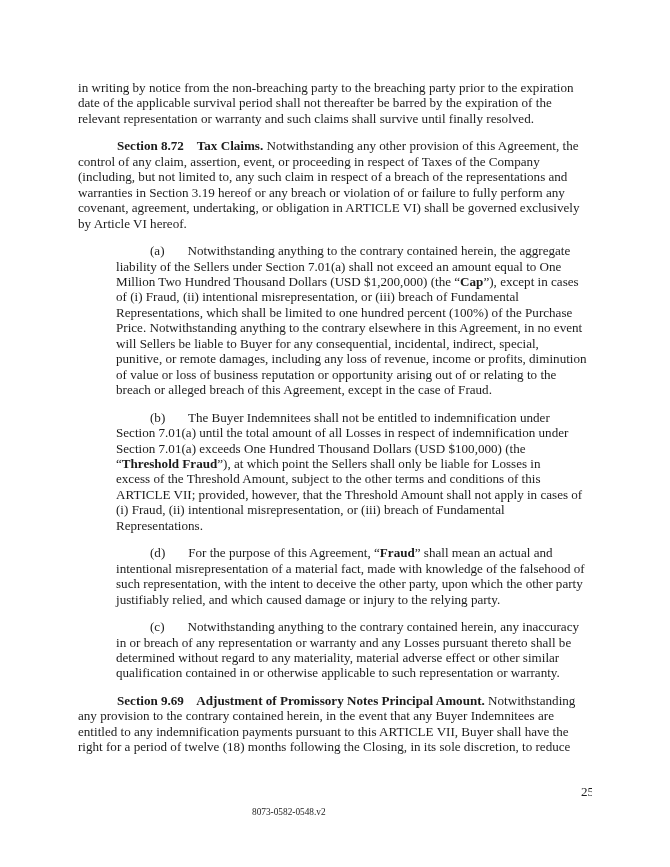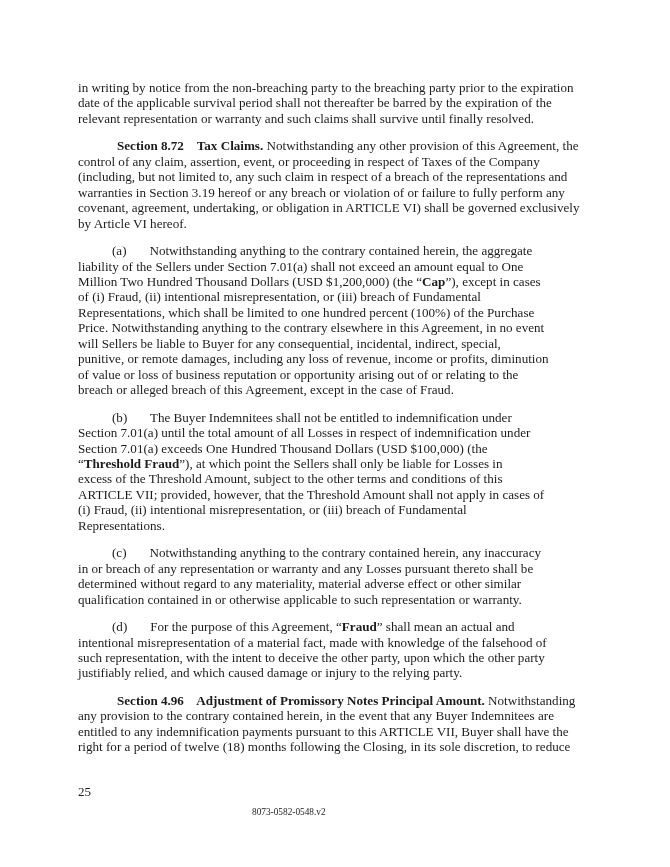--- a/index.html
+++ b/index.html
@@ -25,29 +25,30 @@
   .content p {
     margin: 0 0 12px 0;
     font-size: 13.1px;
     line-height: 15.45px;
     white-space: pre;
   }
   .content p.section {
     text-indent: 39px;
   }
   .content p.sub {
+    margin-left: 38px;
     text-indent: 34px;
   }
   .b { font-weight: bold; }
   .pagenum {
     position: absolute;
     left: 78px;
     top: 784px;
     width: 516px;
-    text-align: left;
+    text-align: right;
     font-size: 13.1px;
     line-height: 15.45px;
   }
   .docfooter {
     position: absolute;
     left: 252px;
     top: 807px;
     font-size: 9.3px;
     line-height: 11px;
   }
@@ -77,28 +78,28 @@
 of value or loss of business reputation or opportunity arising out of or relating to the
 breach or alleged breach of this Agreement, except in the case of Fraud.</span></p>
       <p class="sub"><span>(b)       The Buyer Indemnitees shall not be entitled to indemnification under
 Section 7.01(a) until the total amount of all Losses in respect of indemnification under
 Section 7.01(a) exceeds One Hundred Thousand Dollars (USD $100,000) (the
 “</span><span class="b">Threshold Fraud</span><span>”), at which point the Sellers shall only be liable for Losses in
 excess of the Threshold Amount, subject to the other terms and conditions of this
 ARTICLE VII; provided, however, that the Threshold Amount shall not apply in cases of
 (i) Fraud, (ii) intentional misrepresentation, or (iii) breach of Fundamental
 Representations.</span></p>
+      <p class="sub"><span>(d)       For the purpose of this Agreement, “</span><span class="b">Fraud</span><span>” shall mean an actual and
+intentional misrepresentation of a material fact, made with knowledge of the falsehood of
+such representation, with the intent to deceive the other party, upon which the other party
+justifiably relied, and which caused damage or injury to the relying party.</span></p>
       <p class="sub"><span>(c)       Notwithstanding anything to the contrary contained herein, any inaccuracy
 in or breach of any representation or warranty and any Losses pursuant thereto shall be
 determined without regard to any materiality, material adverse effect or other similar
 qualification contained in or otherwise applicable to such representation or warranty.</span></p>
-      <p class="sub"><span>(d)       For the purpose of this Agreement, “</span><span class="b">Fraud</span><span>” shall mean an actual and
-intentional misrepresentation of a material fact, made with knowledge of the falsehood of
-such representation, with the intent to deceive the other party, upon which the other party
-justifiably relied, and which caused damage or injury to the relying party.</span></p>
-      <p class="section"><span class="b">Section 4.96    Adjustment of Promissory Notes Principal Amount.</span><span> Notwithstanding
+      <p class="section"><span class="b">Section 9.69    Adjustment of Promissory Notes Principal Amount.</span><span> Notwithstanding
 any provision to the contrary contained herein, in the event that any Buyer Indemnitees are
 entitled to any indemnification payments pursuant to this ARTICLE VII, Buyer shall have the
 right for a period of twelve (18) months following the Closing, in its sole discretion, to reduce</span></p>
     </div>
   <div class="pagenum">25</div>
   <div class="docfooter">8073-0582-0548.v2</div>
 </div>
 
 </body></html>

